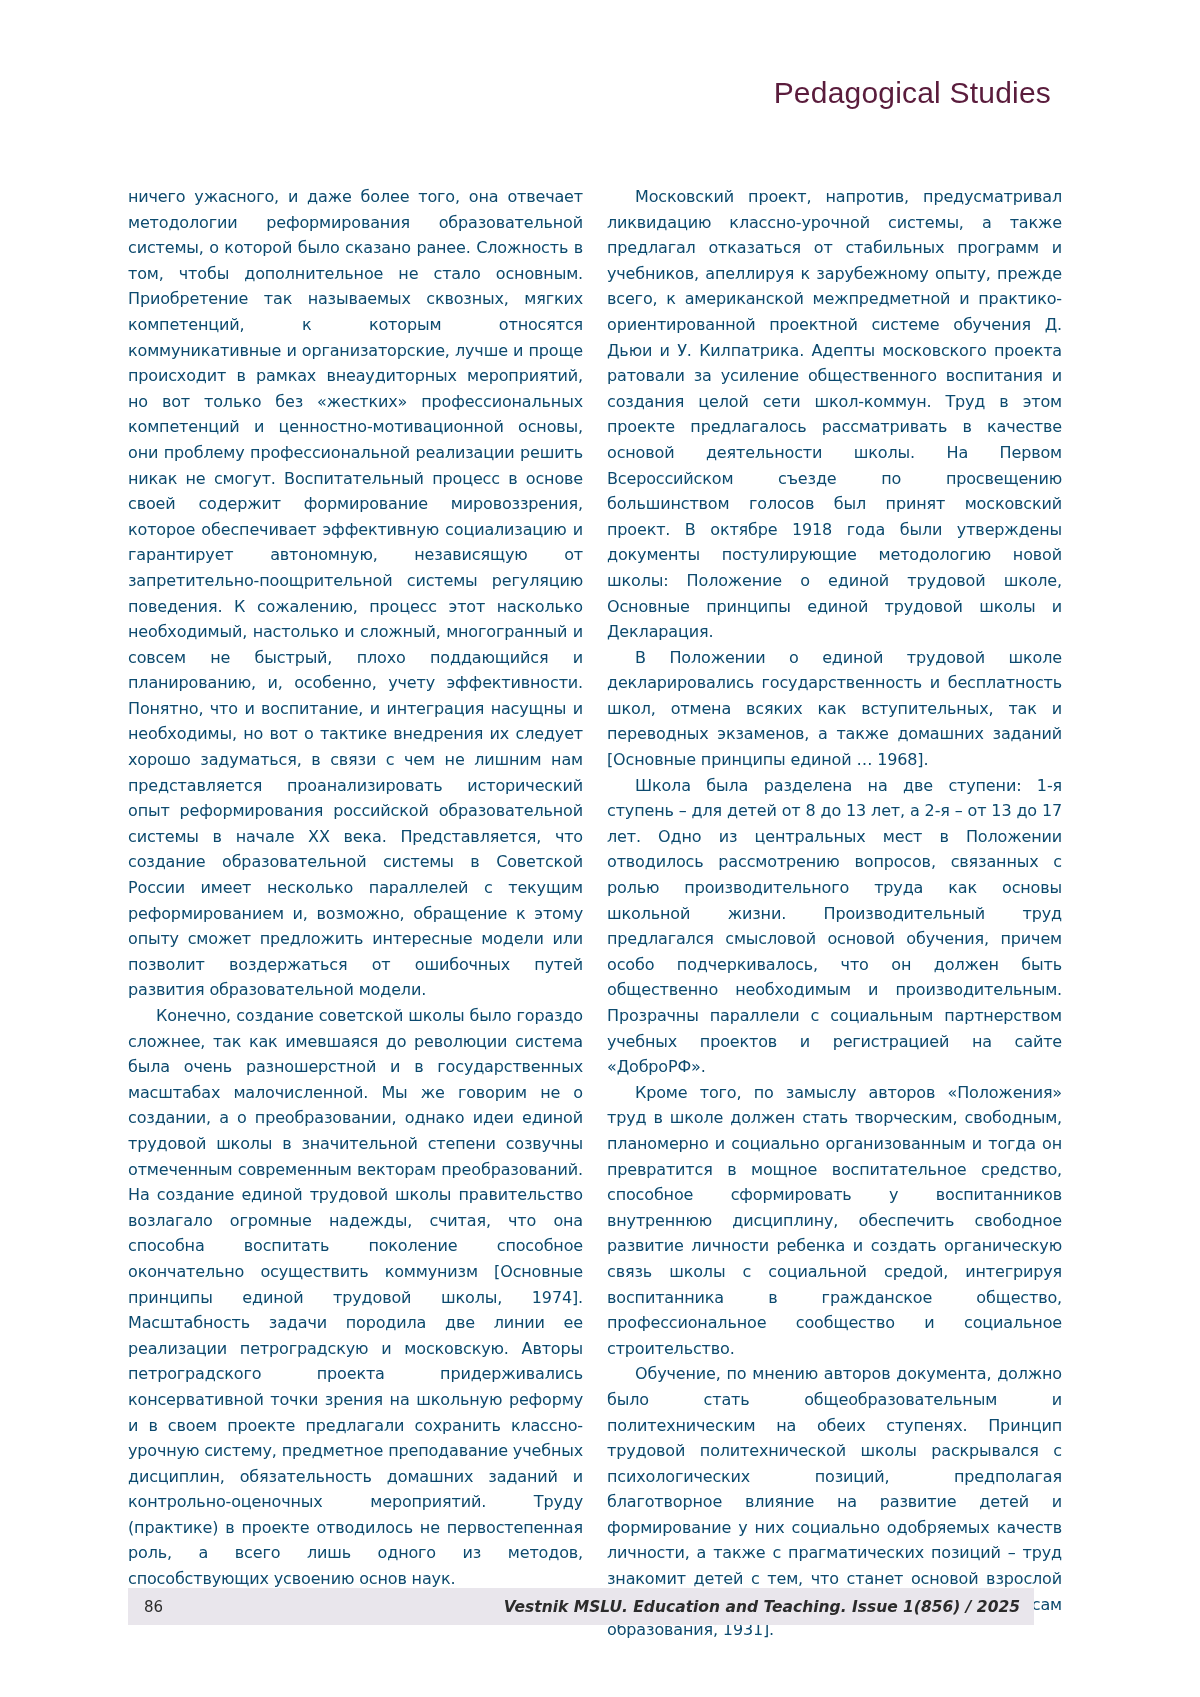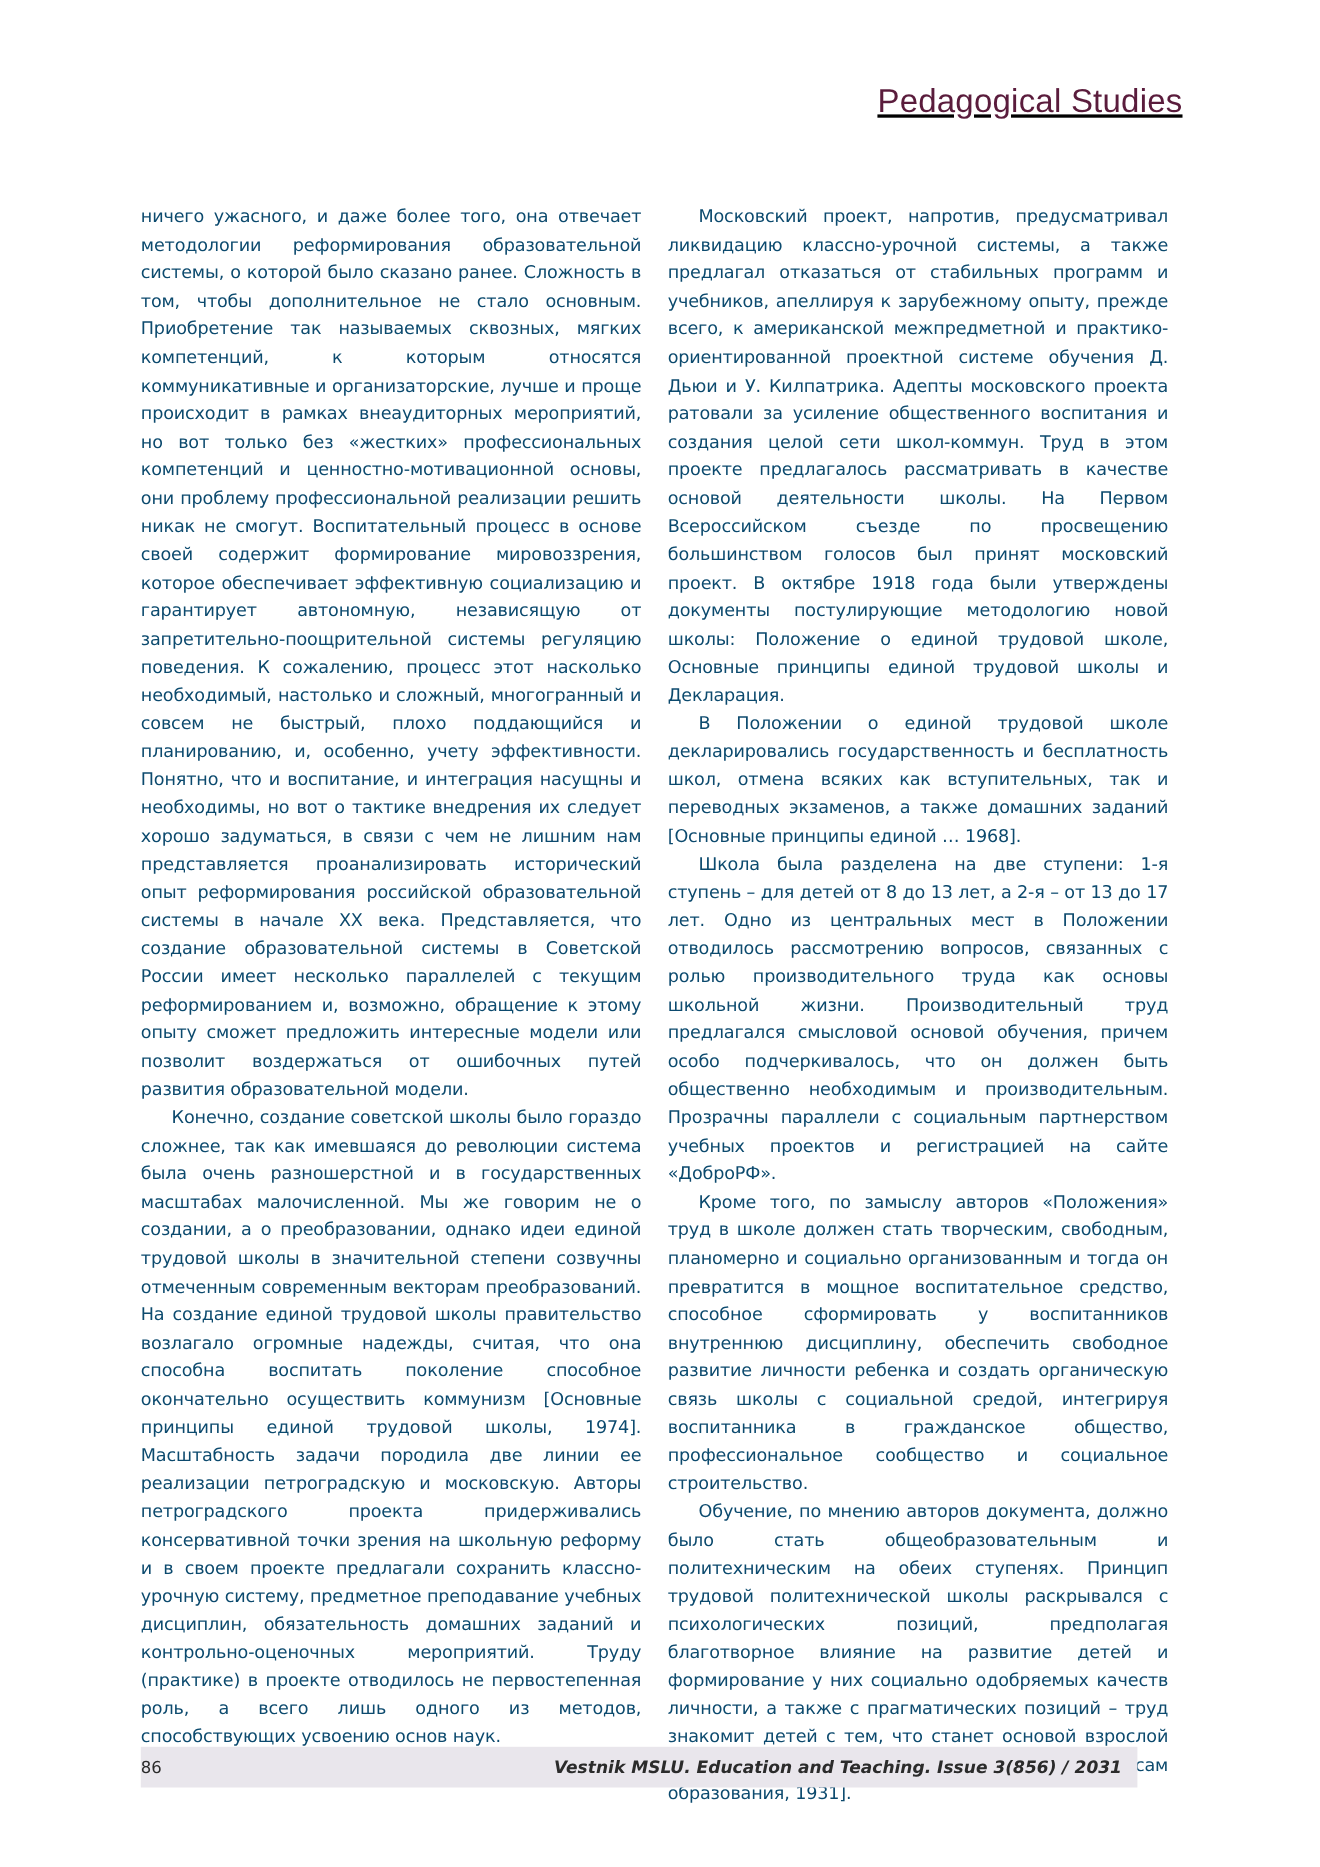--- a/index.html
+++ b/index.html
@@ -7,24 +7,23 @@
     position: relative;
     width: 1200px;
     height: 1697px;
     background: #ffffff;
     overflow: hidden;
     font-family: "DejaVu Sans", "Liberation Sans", sans-serif;
   }
   .page-header {
     position: absolute;
     top: 76px;
-    left: 140px;
+    left: 116px;
     width: 935px;
     text-align: right;
-    text-decoration: underline;
   }
   .section-title {
     margin: 0;
     font-size: 30px;
     font-weight: 500;
     letter-spacing: 0.2px;
     color: #5a1c3c;
     font-family: "Liberation Sans", "DejaVu Sans", sans-serif;
   }
   .columns {
@@ -46,21 +45,21 @@
     color: #0c4a6e;
   }
   .col p.noindent { text-indent: 0; }
   .footer-bar {
     position: absolute;
     top: 1588px;
     left: 128px;
     width: 906px;
     height: 37px;
     box-sizing: border-box;
-    padding: 0 14px 0 0;
+    padding: 0 14px 0 16px;
     background: #e9e6ec;
     display: flex;
     align-items: center;
     justify-content: space-between;
     color: #2b2b2b;
   }
   .page-number { font-size: 15px; font-weight: normal; }
   .journal-citation {
     font-size: 15.5px;
     font-style: italic;
@@ -85,16 +84,16 @@
       <p>Московский проект, напротив, предусматривал ликвидацию классно-урочной системы, а также предлагал отказаться от стабильных программ и учебников, апеллируя к зарубежному опыту, прежде всего, к американской межпредметной и практико-ориентированной проектной системе обучения Д. Дьюи и У. Килпатрика. Адепты московского проекта ратовали за усиление общественного воспитания и создания целой сети школ-коммун. Труд в этом проекте предлагалось рассматривать в качестве основой деятельности школы. На Первом Всероссийском съезде по просвещению большинством голосов был принят московский проект. В октябре 1918 года были утверждены документы постулирующие методологию новой школы: Положение о единой трудовой школе, Основные принципы единой трудовой школы и Декларация.</p>
       <p>В Положении о единой трудовой школе декларировались государственность и бесплатность школ, отмена всяких как вступительных, так и переводных экзаменов, а также домашних заданий [Основные принципы единой … 1968].</p>
       <p>Школа была разделена на две ступени: 1-я ступень – для детей от 8 до 13 лет, а 2-я – от 13 до 17 лет. Одно из центральных мест в Положении отводилось рассмотрению вопросов, связанных с ролью производительного труда как основы школьной жизни. Производительный труд предлагался смысловой основой обучения, причем особо подчеркивалось, что он должен быть общественно необходимым и производительным. Прозрачны параллели с социальным партнерством учебных проектов и регистрацией на сайте «ДоброРФ».</p>
       <p>Кроме того, по замыслу авторов «Положения» труд в школе должен стать творческим, свободным, планомерно и социально организованным и тогда он превратится в мощное воспитательное средство, способное сформировать у воспитанников внутреннюю дисциплину, обеспечить свободное развитие личности ребенка и создать органическую связь школы с социальной средой, интегрируя воспитанника в гражданское общество, профессиональное сообщество и социальное строительство.</p>
       <p>Обучение, по мнению авторов документа, должно было стать общеобразовательным и политехническим на обеих ступенях. Принцип трудовой политехнической школы раскрывался с психологических позиций, предполагая благотворное влияние на развитие детей и формирование у них социально одобряемых качеств личности, а также с прагматических позиций – труд знакомит детей с тем, что станет основой взрослой жизни [Первое партийное совещание по вопросам образования, 1931].</p>
     </div>
   </main>
 
   <footer class="footer-bar">
     <span class="page-number">86</span>
-    <span class="journal-citation">Vestnik MSLU. Education and Teaching. Issue 3(856) / 2031</span>
+    <span class="journal-citation">Vestnik MSLU. Education and Teaching. Issue 1(856) / 2025</span>
   </footer>
 
 </div>
 
 </body></html>

